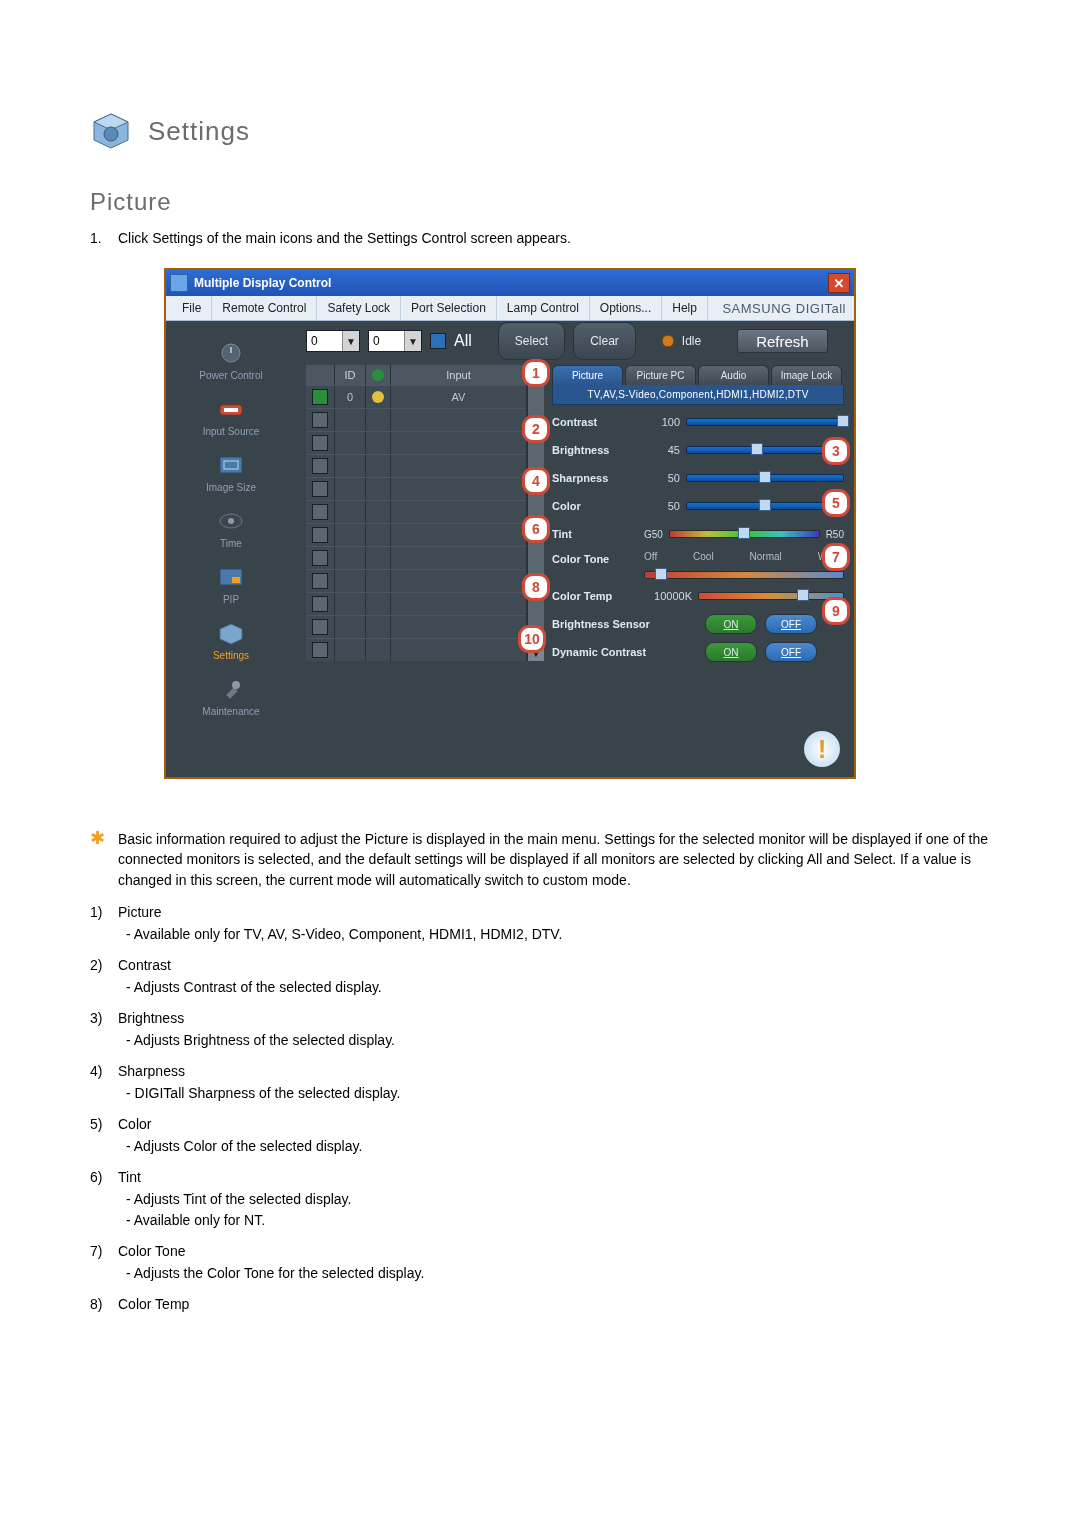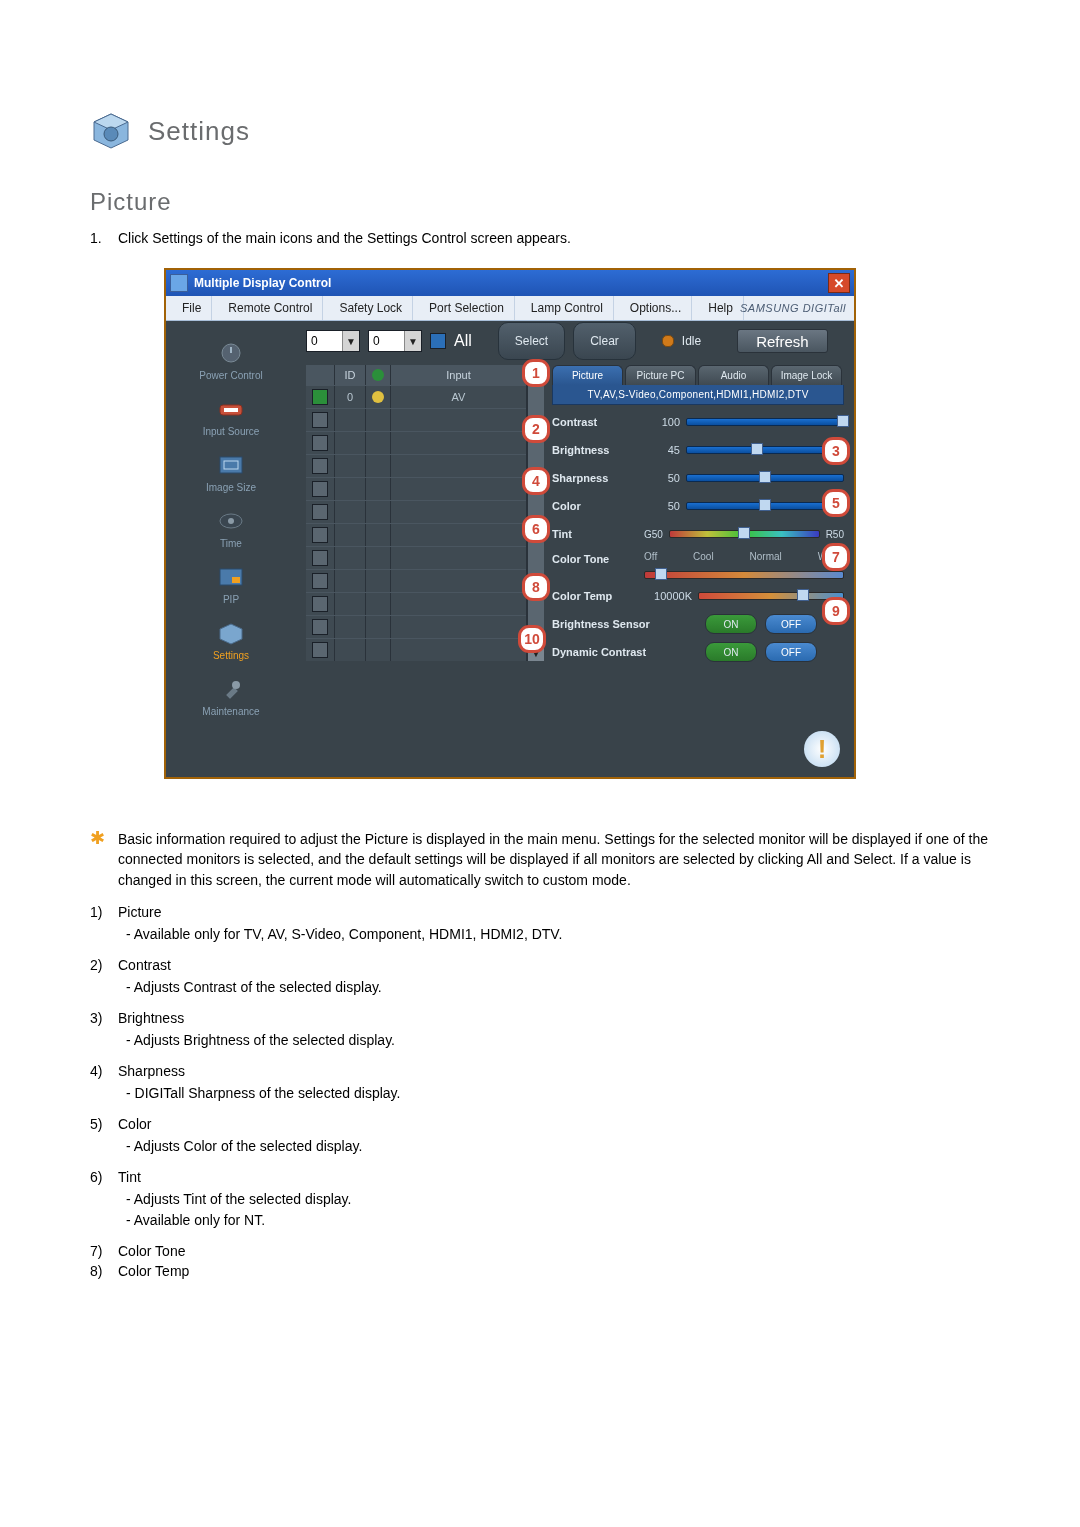--- a/index.html
+++ b/index.html
@@ -85,38 +85,37 @@
 
   .menubar {
     height: 24px;
     background: #e8eef6;
     border-bottom: 1px solid #a9bfd9;
     display: flex;
     align-items: center;
     font-size: 12px;
     color: #222;
     padding-left: 6px;
-    gap: 6px;
+    gap: 0;
     position: relative;
   }
   .menu-item {
     padding: 0 10px;
     height: 100%;
     display: flex;
     align-items: center;
     border-right: 1px solid #c4d2e4;
     cursor: pointer;
   }
   .menu-brand {
     position: absolute;
     right: 8px;
-    font-size: 11px;
+    font-size: 13px;
     color: #4a5b72;
     letter-spacing: 0.5px;
-    font-style: italic;
   }
 
   .app-body {
     display: flex;
     background: #39434a;
     height: 400px;
   }
 
   
   .sidebar {
@@ -395,20 +394,21 @@
   }
   .onoff-btn {
     width: 50px; height:18px;
     border-radius: 9px;
     background: linear-gradient(#6a7682,#4a5660);
     border:1px solid #2a323a;
     color:#dfe8ef;
     font-size:10px;
     display:flex; align-items:center; justify-content:center;
     cursor:pointer;
+    text-decoration:underline;
   }
   .onoff-btn.on { background: linear-gradient(#3a9a3a,#2a7a2a); }
   .onoff-btn.off { background: linear-gradient(#4a8ad0,#2a6ab0); color:#fff; }
 
   
   .callout {
     position:absolute;
     width:22px;height:22px;
     border-radius:11px;
     background:#fff;
@@ -852,20 +852,23 @@
       </div>
     <div class="nl-sub">
       <span class="nl-sub-line">Adjusts Tint of the selected display.</span>
       <span class="nl-sub-line">Available  only for NT.</span>
     </div>
 
     <div class="numlist">
         <span class="nl-num">7)</span>
         <span class="nl-body">Color Tone</span>
       </div>
+    <div class="nl-sub">
+        <span class="nl-sub-line">Adjusts the Color Tone for the selected display.</span>
+      </div>
 
     <div class="numlist">
         <span class="nl-num">8)</span>
         <span class="nl-body">Color Temp</span>
       </div>
   </div>
 
 </div>
 
 </body></html>

